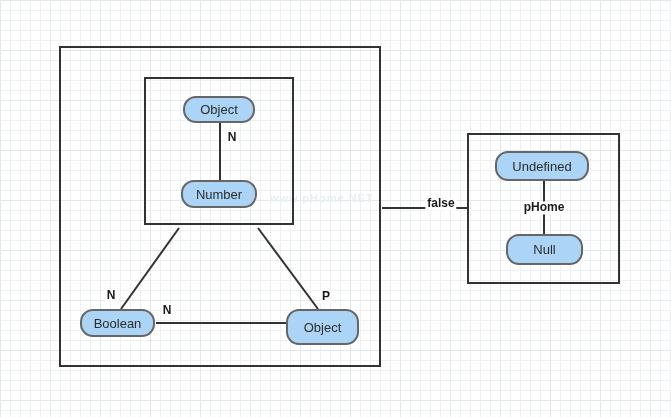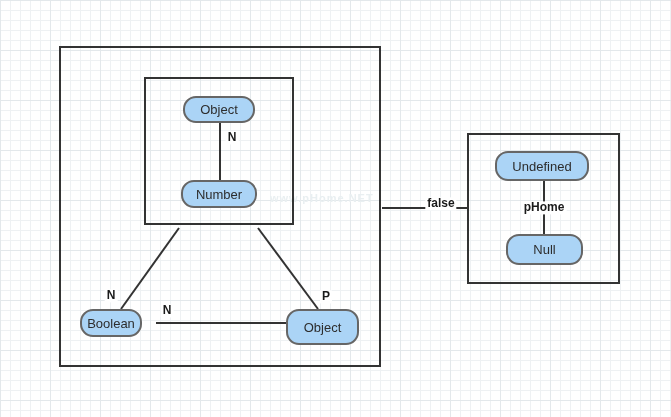--- a/index.html
+++ b/index.html
@@ -95,21 +95,21 @@
     <line x1="382" y1="208" x2="467" y2="208"></line>
     <line x1="544" y1="181" x2="544" y2="234"></line>
   </svg>
 
   <div class="node" style="left:183px;top:96px;width:72px;height:27px;">
     <span>Object</span>
   </div>
   <div class="node" style="left:181px;top:180px;width:76px;height:28px;">
     <span>Number</span>
   </div>
-  <div class="node" style="left:80px;top:309px;width:62px;height:28px;">
+  <div class="node" style="left:80px;top:309px;width:75px;height:28px;">
     <span>Boolean</span>
   </div>
   <div class="node" style="left:286px;top:309px;width:73px;height:36px;">
     <span>Object</span>
   </div>
   <div class="node" style="left:495px;top:151px;width:94px;height:30px;">
     <span>Undefined</span>
   </div>
   <div class="node" style="left:506px;top:234px;width:77px;height:31px;">
     <span>Null</span>

